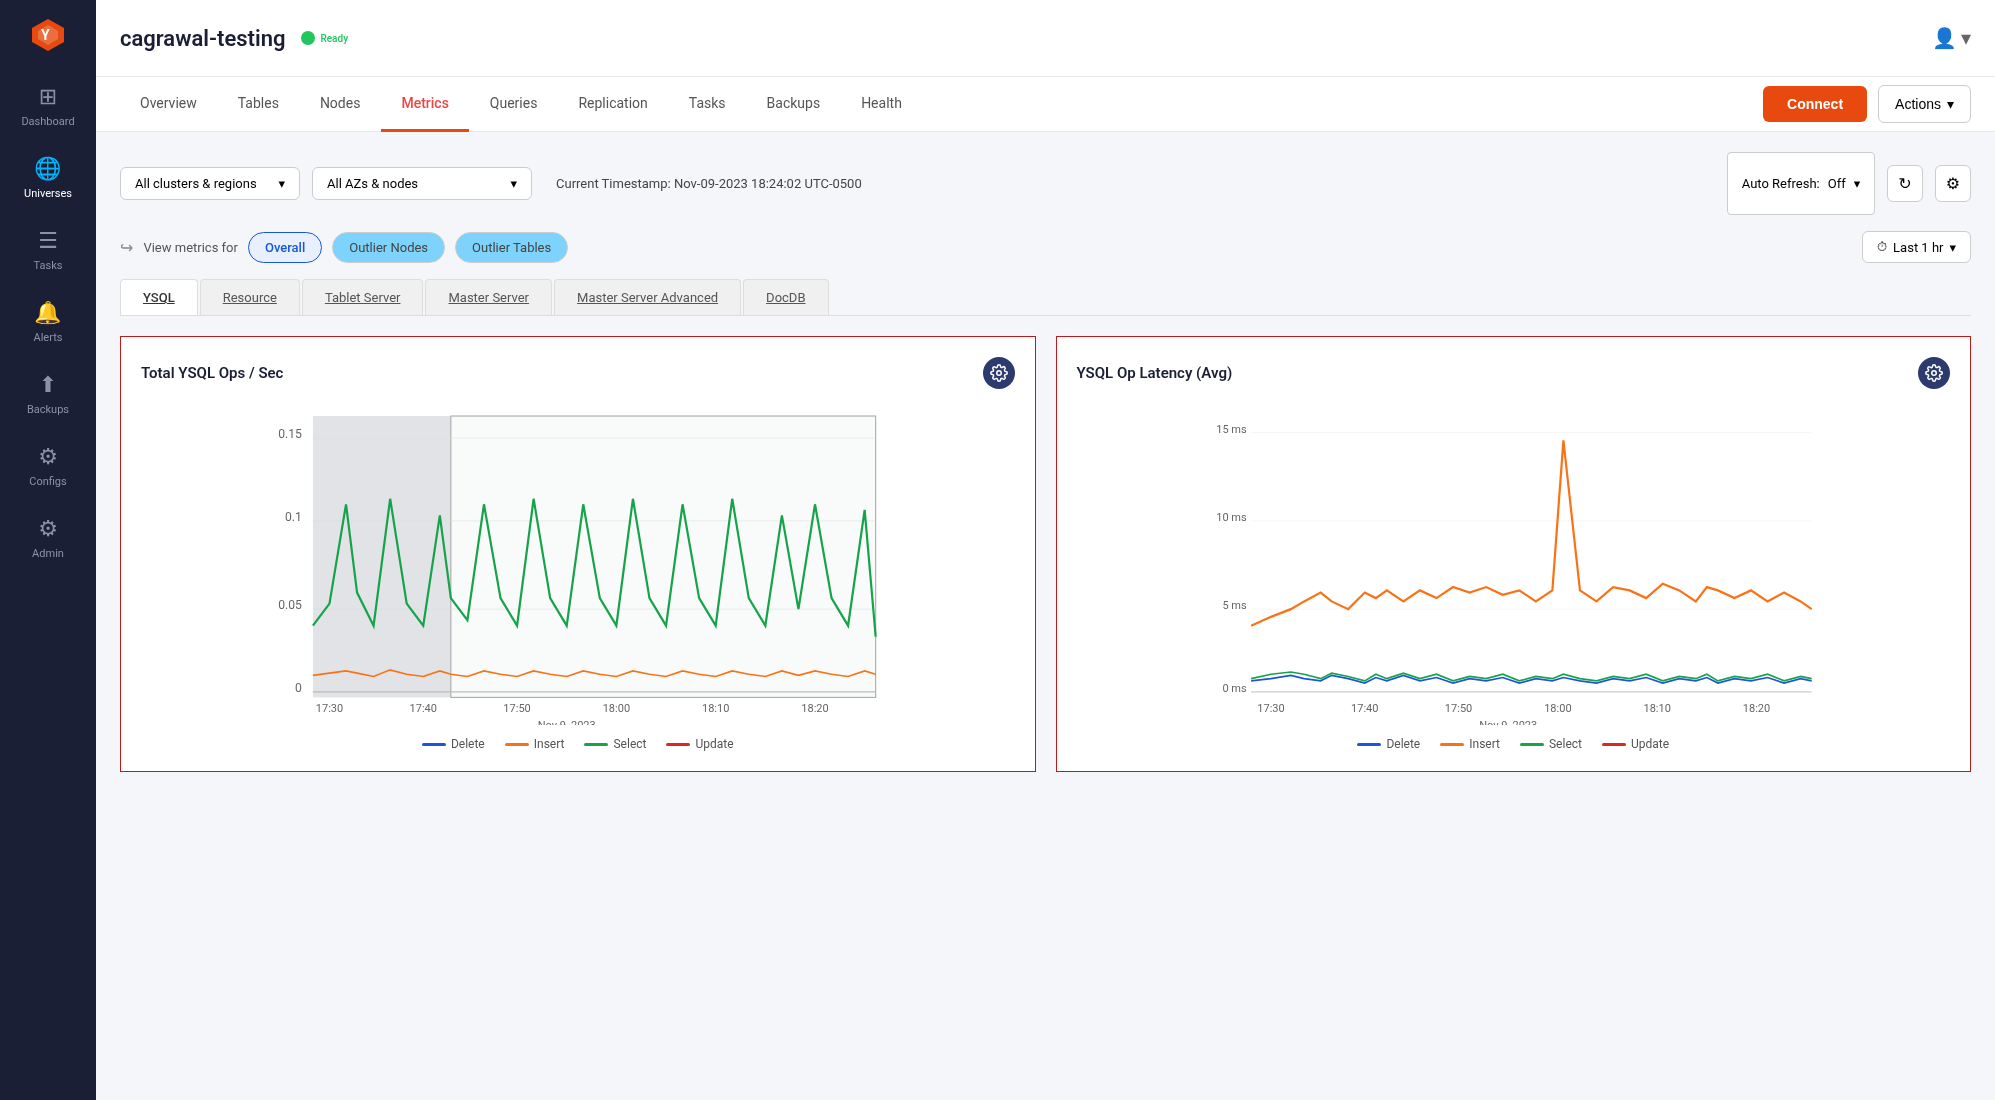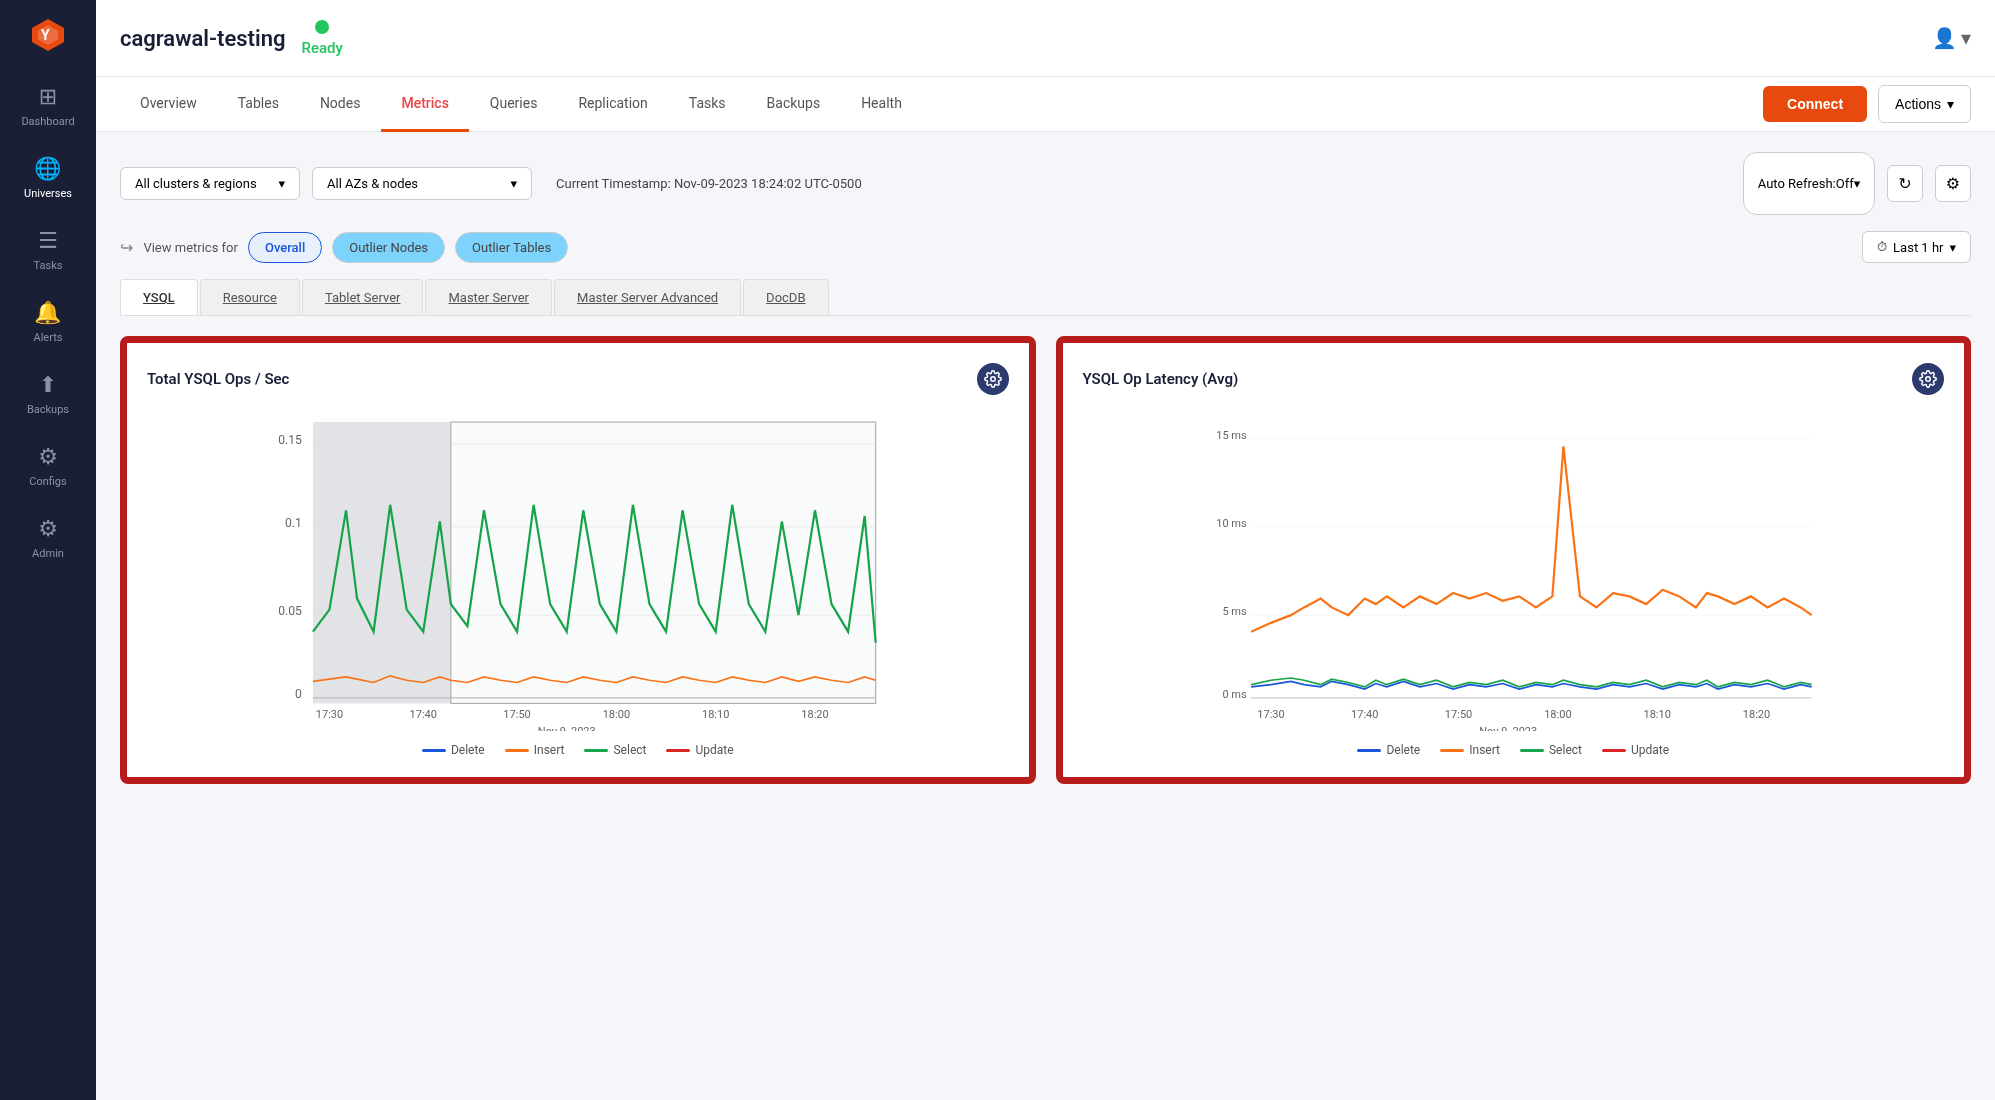--- a/index.html
+++ b/index.html
@@ -13,62 +13,62 @@
     .sidebar-item.active { color: #fff; }
     .sidebar-item .icon { font-size: 22px; }
     .sidebar-item span.label { font-size: 11px; }
 
     
     .main { flex: 1; display: flex; flex-direction: column; overflow: hidden; }
 
     
     .header { background: #fff; padding: 0 24px; height: 77px; display: flex; align-items: center; border-bottom: 1px solid #e5e7eb; gap: 16px; }
     .header-title { font-size: 22px; font-weight: 600; color: #1a1f36; }
-    .status-badge { display: flex; align-items: center; gap: 5px; color: #22c55e; font-size: 15px; font-weight: 500; flex-direction: column; }
+    .status-badge { display: flex; align-items: center; gap: 5px; color: #22c55e; font-size: 10px; font-weight: 500; }
     .status-dot { width: 14px; height: 14px; background: #22c55e; border-radius: 50%; display: inline-block; }
     .header-spacer { flex: 1; }
     .user-icon { font-size: 20px; color: #666; cursor: pointer; display: flex; align-items: center; gap: 4px; }
 
     
     .nav-tabs { background: #fff; padding: 0 24px; display: flex; align-items: center; border-bottom: 1px solid #e5e7eb; gap: 1px; }
     .nav-tab { padding: 18px 20px; font-size: 14px; color: #555; cursor: pointer; border-bottom: 3px solid transparent; margin-bottom: -1px; white-space: nowrap; }
     .nav-tab.active { color: #ef4444; border-bottom-color: #e8490f; font-weight: 500; }
     .nav-spacer { flex: 1; }
     .btn-connect { background: #e8490f; color: #fff; border: none; padding: 10px 24px; border-radius: 6px; font-size: 14px; font-weight: 600; cursor: pointer; }
     .btn-actions { background: #fff; border: 1px solid #ccc; padding: 10px 16px; border-radius: 6px; font-size: 14px; cursor: pointer; display: flex; align-items: center; gap: 6px; margin-left: 10px; }
 
     
     .content { flex: 1; overflow-y: auto; padding: 20px 24px; background: #f5f6fa; }
 
     
     .filters-row { display: flex; align-items: center; gap: 12px; margin-bottom: 16px; }
     .filter-select { border: 1px solid #ccc; background: #fff; padding: 8px 14px; border-radius: 6px; font-size: 13px; cursor: pointer; display: flex; align-items: center; gap: 8px; min-width: 180px; justify-content: space-between; }
     .filter-select-wide { min-width: 220px; }
     .timestamp-text { font-size: 13px; color: #444; margin-left: 12px; }
-    .auto-refresh { display: flex; align-items: center; gap: 0; border: 1px solid #ccc; background: #fff; padding: 23px 14px; border-radius: 14px; font-size: 13px; margin-left: auto; }
+    .auto-refresh { display: flex; align-items: center; gap: 8px; border: 1px solid #ccc; background: #fff; padding: 23px 14px; border-radius: 4px; font-size: 13px; margin-left: auto; }
     .refresh-btn { border: 1px solid #ccc; background: #fff; padding: 8px 10px; border-radius: 6px; cursor: pointer; font-size: 16px; }
     .settings-btn { border: 1px solid #ccc; background: #fff; padding: 8px 10px; border-radius: 6px; cursor: pointer; font-size: 16px; }
 
     
     .metrics-row { display: flex; align-items: center; gap: 10px; margin-bottom: 16px; }
     .metrics-arrow { color: #888; font-size: 16px; }
     .metrics-label { font-size: 13px; color: #555; }
     .metrics-tab { padding: 7px 16px; border-radius: 20px; font-size: 13px; cursor: pointer; border: 1px solid #ccc; background: #7dd3fc; color: #444; }
     .metrics-tab.active { background: #e8f0fe; color: #1a56db; border-color: #1a56db; font-weight: 500; }
     .time-range { margin-left: auto; border: 1px solid #ccc; background: #fff; padding: 7px 14px; border-radius: 6px; font-size: 13px; cursor: pointer; display: flex; align-items: center; gap: 6px; }
 
     
     .sub-tabs { display: flex; gap: 0; margin-bottom: 20px; border-bottom: 1px solid #ddd; }
     .sub-tab { padding: 10px 22px; font-size: 13px; color: #555; cursor: pointer; border: 1px solid #ddd; border-bottom: none; background: #f0f0f0; margin-right: 2px; border-radius: 4px 4px 0 0; text-decoration: underline; }
     .sub-tab:first-child { background: #fff; border-color: #ddd; color: #333; }
     .sub-tab.active { background: #fff; color: #333; font-weight: 500; }
 
     
     .charts-row { display: flex; gap: 20px; }
-    .chart-card { flex: 1; background: #fff; border: 7px solid #b91c1c; border-radius: 8px; padding: 20px; }
+    .chart-card { flex: 1; background: #fff; border: 1px solid #b91c1c; border-radius: 0; padding: 20px; }
     .chart-header { display: flex; justify-content: space-between; align-items: center; margin-bottom: 16px; }
     .chart-title { font-size: 15px; font-weight: 600; color: #1a1f36; }
     .chart-icon { width: 32px; height: 32px; background: #2d3a6e; border-radius: 50%; display: flex; align-items: center; justify-content: center; color: #fff; font-size: 14px; }
     .chart-area { position: relative; height: 320px; }
     .chart-legend { display: flex; gap: 20px; justify-content: center; margin-top: 12px; font-size: 12px; color: #555; }
     .legend-item { display: flex; align-items: center; gap: 5px; }
     .legend-line { width: 24px; height: 3px; border-radius: 2px; }
 
     
     svg.chart-svg { width: 100%; height: 100%; }

